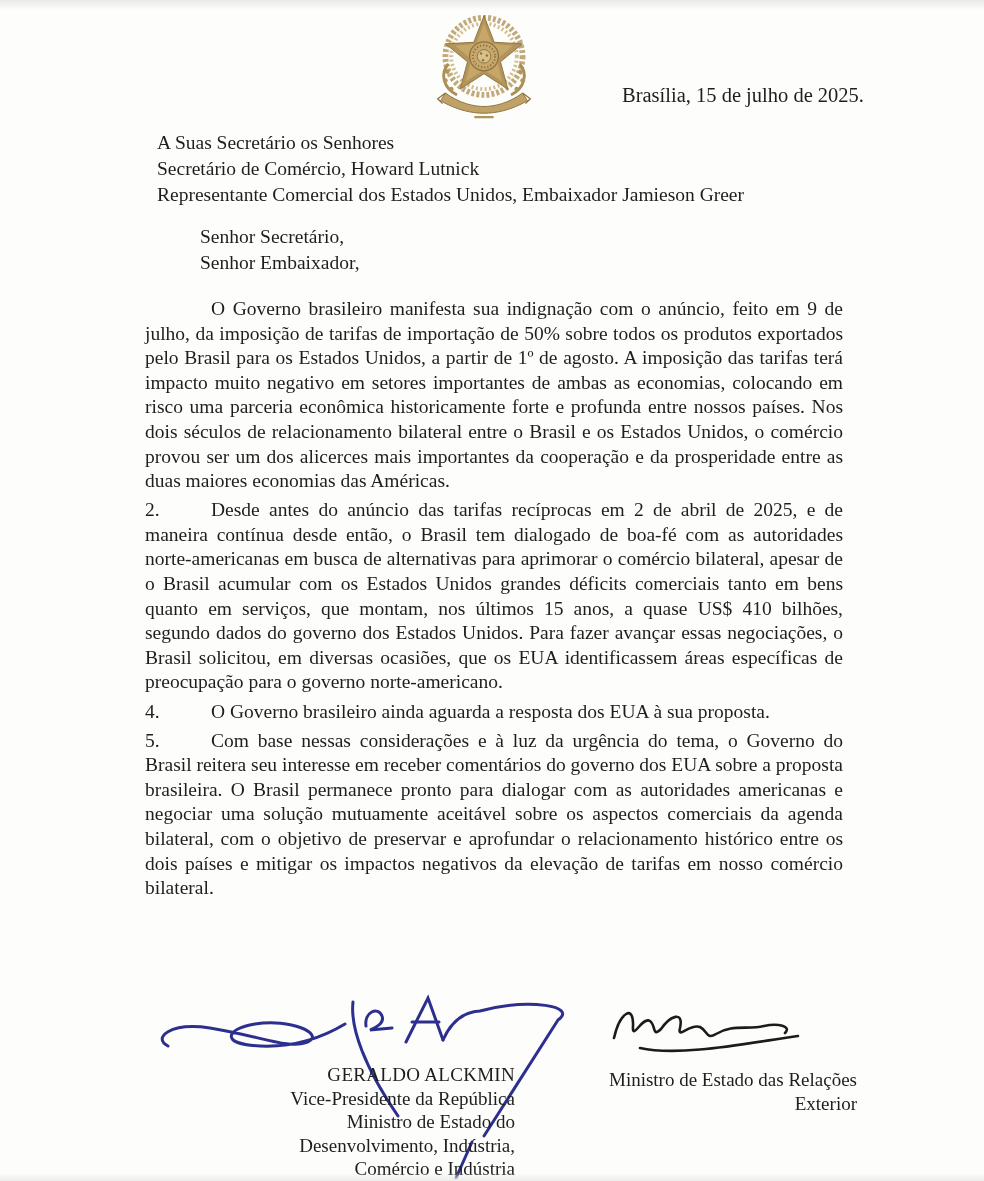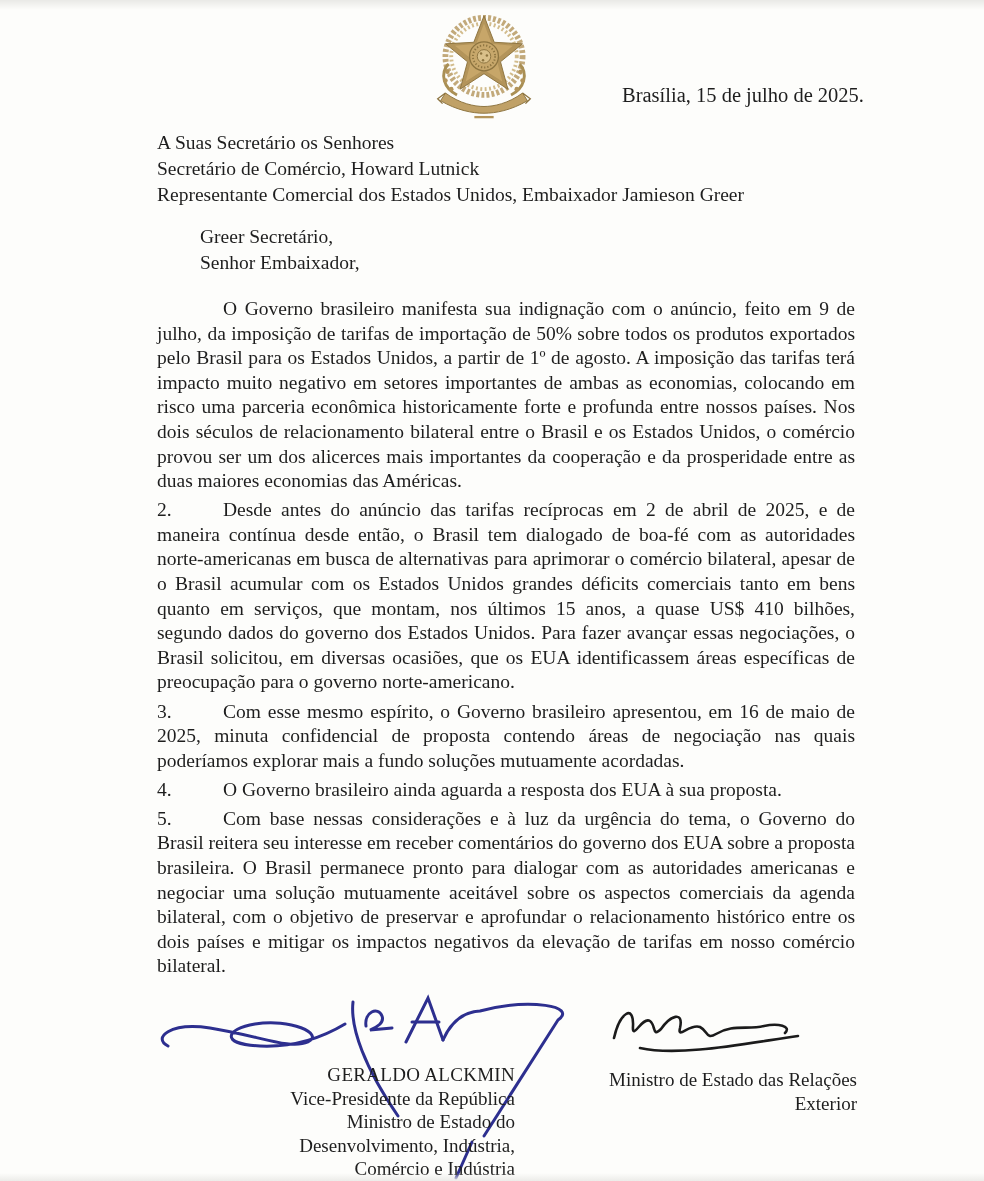--- a/index.html
+++ b/index.html
@@ -16,21 +16,21 @@
   }
   .page::after{
     content:"";position:absolute;left:0;bottom:0;width:100%;height:8px;
     background:linear-gradient(rgba(255,255,255,0), #ecece9);pointer-events:none;
   }
   .coat{position:absolute;left:433px;top:12px;width:102px;height:108px;}
   .date-line{position:absolute;left:622px;top:84px;font-size:20.5px;white-space:nowrap;}
   .recipients{position:absolute;left:157px;top:130px;font-size:19.5px;line-height:26px;white-space:nowrap;}
   .salutations{position:absolute;left:200px;top:224px;font-size:19.5px;line-height:25.5px;white-space:nowrap;}
   .letter-body{
-    position:absolute;left:157px;top:297px;width:698px;
+    position:absolute;left:145px;top:297px;width:698px;
     font-size:19.5px;line-height:24.6px;text-align:justify;text-justify:inter-word;
   }
   .letter-body p{margin:0 0 4.5px 0;}
   .pnum{display:inline-block;min-width:66px;}
   .sig-overlay{position:absolute;left:140px;top:988px;width:844px;height:193px;pointer-events:none;}
   .sig-block{position:absolute;text-align:right;font-size:19px;line-height:23.5px;}
   .sig-left{left:203px;top:1063px;width:312px;}
   .sig-right{left:545px;top:1068px;width:312px;}
   .sig-name{letter-spacing:.3px;}
 </style>
@@ -71,28 +71,27 @@
 
   <div class="date-line">Brasília, 15 de julho de 2025.</div>
 
   <div class="recipients">
     <div>A Suas Secretário os Senhores</div>
     <div>Secretário de Comércio, Howard Lutnick</div>
     <div>Representante Comercial dos Estados Unidos, Embaixador Jamieson Greer</div>
   </div>
 
   <div class="salutations">
-    <div>Greer Secretário,</div>
+    <div>Senhor Secretário,</div>
     <div>Senhor Embaixador,</div>
   </div>
 
   <div class="letter-body">
     <p><span class="pnum"></span><span>O Governo brasileiro manifesta sua indignação com o anúncio, feito em 9 de julho, da imposição de tarifas de importação de 50% sobre todos os produtos exportados pelo Brasil para os Estados Unidos, a partir de 1º de agosto. A imposição das tarifas terá impacto muito negativo em setores importantes de ambas as economias, colocando em risco uma parceria econômica historicamente forte e profunda entre nossos países. Nos dois séculos de relacionamento bilateral entre o Brasil e os Estados Unidos, o comércio provou ser um dos alicerces mais importantes da cooperação e da prosperidade entre as duas maiores economias das Américas.</span></p>
     <p><span class="pnum">2.</span><span>Desde antes do anúncio das tarifas recíprocas em 2 de abril de 2025, e de maneira contínua desde então, o Brasil tem dialogado de boa-fé com as autoridades norte-americanas em busca de alternativas para aprimorar o comércio bilateral, apesar de o Brasil acumular com os Estados Unidos grandes déficits comerciais tanto em bens quanto em serviços, que montam, nos últimos 15 anos, a quase US$ 410 bilhões, segundo dados do governo dos Estados Unidos. Para fazer avançar essas negociações, o Brasil solicitou, em diversas ocasiões, que os EUA identificassem áreas específicas de preocupação para o governo norte-americano.</span></p>
-    <p><span class="pnum">3.</span><span>Com esse mesmo espírito, o Governo brasileiro apresentou, em 16 de maio de 2025, minuta confidencial de proposta contendo áreas de negociação nas quais poderíamos explorar mais a fundo soluções mutuamente acordadas.</span></p>
     <p><span class="pnum">4.</span><span>O Governo brasileiro ainda aguarda a resposta dos EUA à sua proposta.</span></p>
     <p><span class="pnum">5.</span><span>Com base nessas considerações e à luz da urgência do tema, o Governo do Brasil reitera seu interesse em receber comentários do governo dos EUA sobre a proposta brasileira. O Brasil permanece pronto para dialogar com as autoridades americanas e negociar uma solução mutuamente aceitável sobre os aspectos comerciais da agenda bilateral, com o objetivo de preservar e aprofundar o relacionamento histórico entre os dois países e mitigar os impactos negativos da elevação de tarifas em nosso comércio bilateral.</span></p>
   </div>
 
   <svg class="sig-overlay" viewBox="0 0 844 193" aria-hidden="true">
 
     <g stroke="#2d2f8f" stroke-width="3" fill="none" stroke-linecap="round">
       <path d="M 28,58 C 12,50 30,34 70,40 C 120,48 150,62 168,54 C 185,46 150,30 115,36 C 85,41 80,56 120,58 C 165,60 195,42 205,36"></path>
       <path d="M 213,14 C 210,40 225,80 258,128"></path>
       <path d="M 226,38 C 224,24 238,18 242,28 C 245,36 234,40 230,42 L 252,40"></path>

